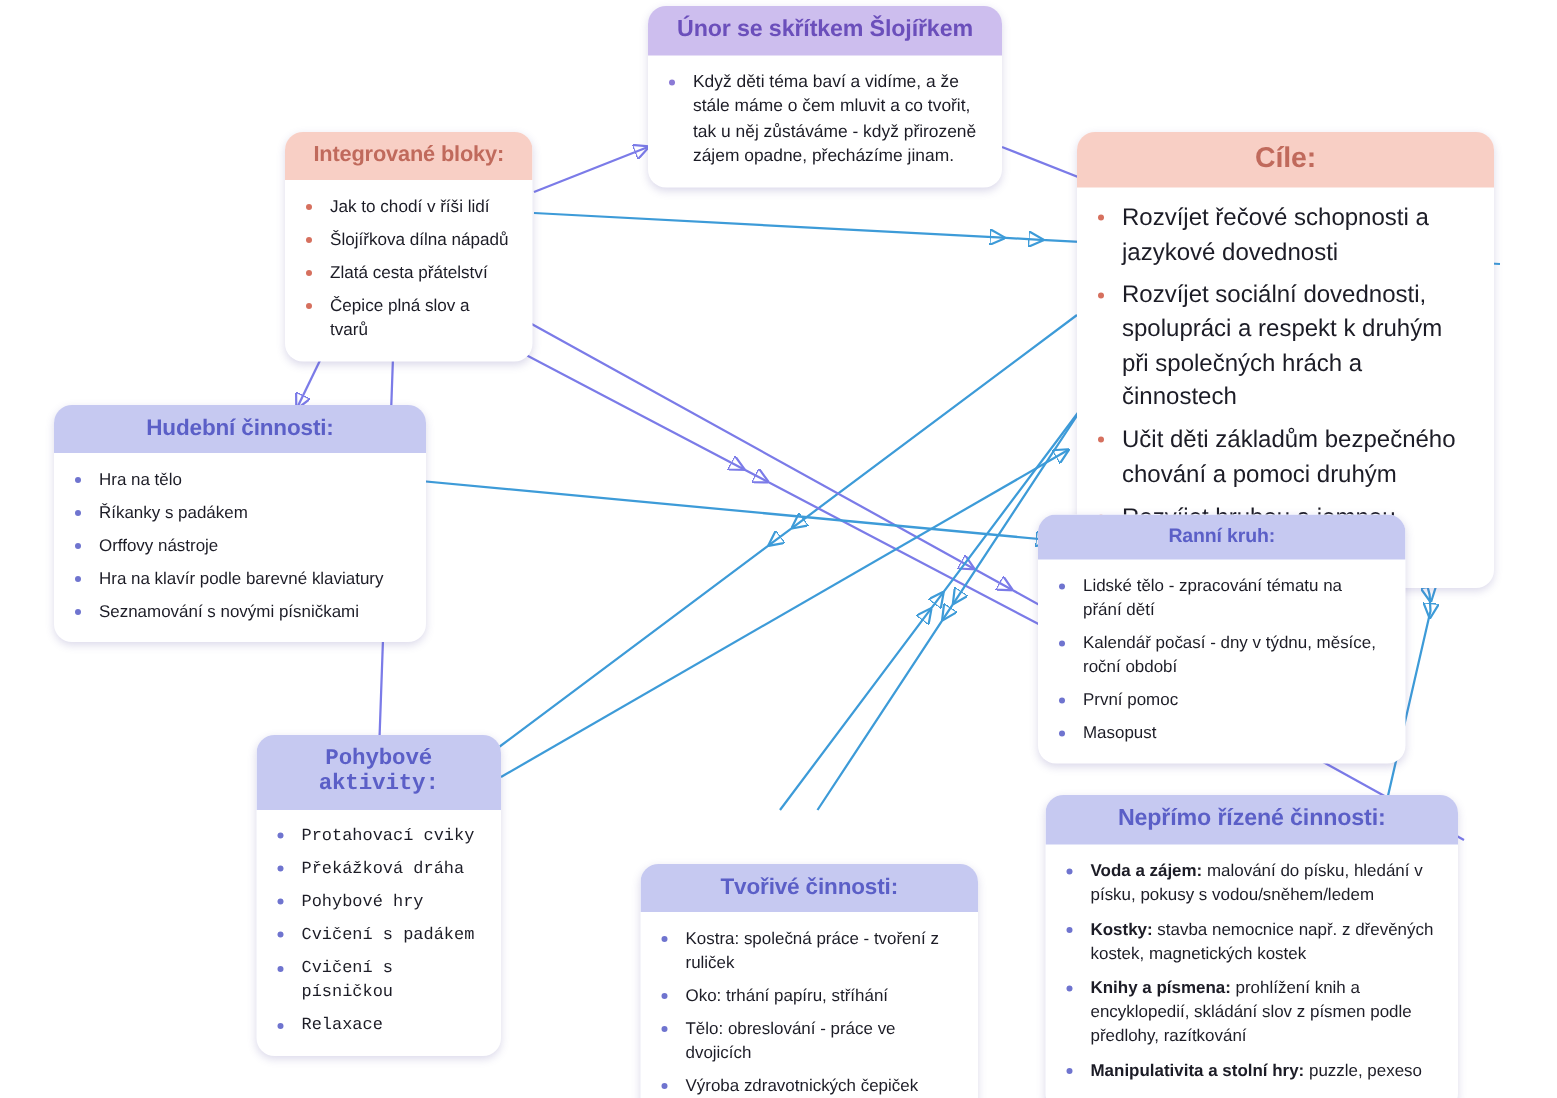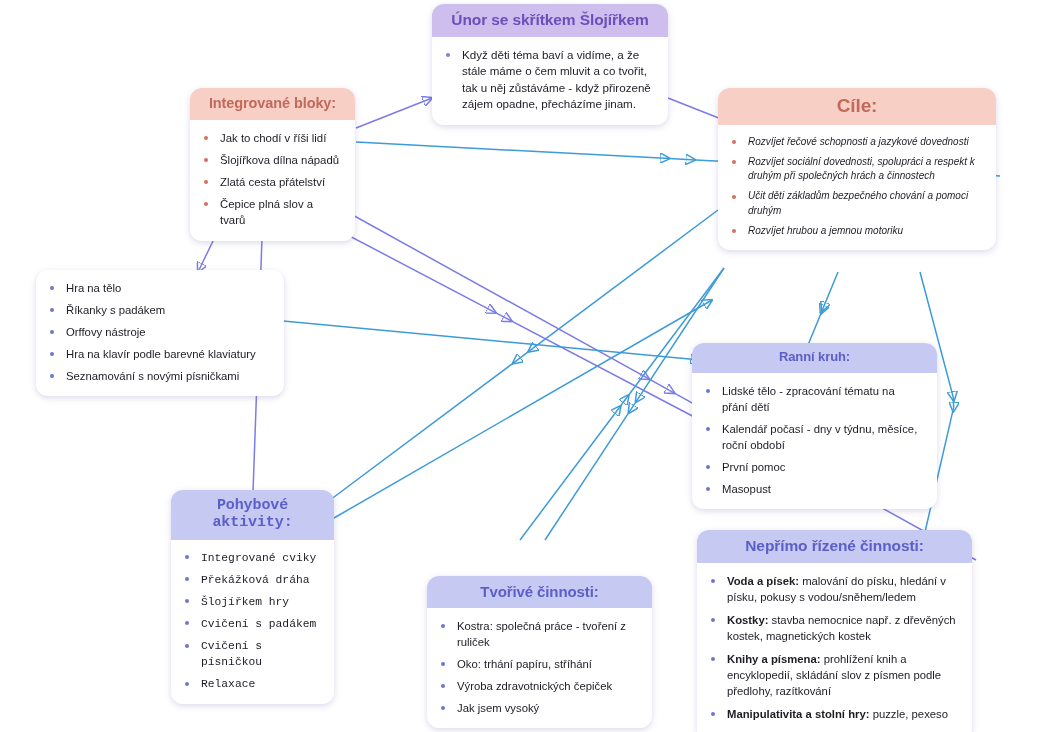--- a/index.html
+++ b/index.html
@@ -62,21 +62,21 @@
   #n-unor   {left:432px;top:4px;  width:236px;}
   #n-unor .node-header{font-size:15.5px;}
   #n-unor .node-body{font-size:11.6px;padding:10px 16px 12px 10px;}
 
   #n-bloky  {left:190px;top:88px; width:165px;}
   #n-bloky .node-header{font-size:14.5px;}
   #n-bloky .node-body{font-size:11.4px;}
 
   #n-cile   {left:718px;top:88px; width:278px;}
   #n-cile .node-header{font-size:19px;}
-  #n-cile .node-body{font-size:10px;font-style:italic;}
+  #n-cile .node-body{font-size:16px;}
 
   #n-hudba  {left:36px;top:270px; width:248px;}
   #n-hudba .node-header{font-size:15px;}
   #n-hudba .node-body{font-size:11.3px;}
 
   #n-ranni  {left:692px;top:343px;width:245px;}
   #n-ranni .node-header{font-size:13px;}
   #n-ranni .node-body{font-size:11.3px;}
 
   #n-pohyb  {left:171px;top:490px;width:163px;font-family:Liberation Mono, monospace;}
@@ -157,20 +157,21 @@
       <ul class="items">
           <li><span class="bullet"></span><span>Rozvíjet řečové schopnosti a jazykové dovednosti</span></li>
           <li><span class="bullet"></span><span>Rozvíjet sociální dovednosti, spolupráci a respekt k druhým při společných hrách a činnostech</span></li>
           <li><span class="bullet"></span><span>Učit děti základům bezpečného chování a pomoci druhým</span></li>
           <li><span class="bullet"></span><span>Rozvíjet hrubou a jemnou motoriku</span></li>
         </ul>
     </div>
   </div>
 
   <div class="node theme-lav" id="n-hudba">
+    <div class="node-header">Hudební činnosti:</div>
     <div class="node-body">
       <ul class="items">
           <li><span class="bullet"></span><span>Hra na tělo</span></li>
           <li><span class="bullet"></span><span>Říkanky s padákem</span></li>
           <li><span class="bullet"></span><span>Orffovy nástroje</span></li>
           <li><span class="bullet"></span><span>Hra na klavír podle barevné klaviatury</span></li>
           <li><span class="bullet"></span><span>Seznamování s novými písničkami</span></li>
         </ul>
     </div>
   </div>
@@ -184,47 +185,48 @@
           <li><span class="bullet"></span><span>První pomoc</span></li>
           <li><span class="bullet"></span><span>Masopust</span></li>
         </ul>
     </div>
   </div>
 
   <div class="node theme-lav" id="n-pohyb">
     <div class="node-header">Pohybové aktivity:</div>
     <div class="node-body">
       <ul class="items">
-          <li><span class="bullet"></span><span>Integrované cviky</span></li>
+          <li><span class="bullet"></span><span>Protahovací cviky</span></li>
           <li><span class="bullet"></span><span>Překážková dráha</span></li>
-          <li><span class="bullet"></span><span>Šlojířkem hry</span></li>
+          <li><span class="bullet"></span><span>Pohybové hry</span></li>
           <li><span class="bullet"></span><span>Cvičení s padákem</span></li>
           <li><span class="bullet"></span><span>Cvičení s písničkou</span></li>
           <li><span class="bullet"></span><span>Relaxace</span></li>
         </ul>
     </div>
   </div>
 
   <div class="node theme-lav" id="n-tvor">
     <div class="node-header">Tvořivé činnosti:</div>
     <div class="node-body">
       <ul class="items">
           <li><span class="bullet"></span><span>Kostra: společná práce - tvoření z ruliček</span></li>
           <li><span class="bullet"></span><span>Oko: trhání papíru, stříhání</span></li>
+          <li><span class="bullet"></span><span>Tělo: obreslování - práce ve dvojicích</span></li>
           <li><span class="bullet"></span><span>Výroba zdravotnických čepiček</span></li>
           <li><span class="bullet"></span><span>Jak jsem vysoký</span></li>
         </ul>
     </div>
   </div>
 
   <div class="node theme-lav" id="n-neprimo">
     <div class="node-header">Nepřímo řízené činnosti:</div>
     <div class="node-body">
       <ul class="items">
-          <li><span class="bullet"></span><span class="lead">Voda a písek:</span><span> malování do písku, hledání v písku, pokusy s vodou/sněhem/ledem</span></li>
+          <li><span class="bullet"></span><span class="lead">Voda a zájem:</span><span> malování do písku, hledání v písku, pokusy s vodou/sněhem/ledem</span></li>
           <li><span class="bullet"></span><span class="lead">Kostky:</span><span> stavba nemocnice např. z dřevěných kostek, magnetických kostek</span></li>
           <li><span class="bullet"></span><span class="lead">Knihy a písmena:</span><span> prohlížení knih a encyklopedií, skládání slov z písmen podle předlohy, razítkování</span></li>
           <li><span class="bullet"></span><span class="lead">Manipulativita a stolní hry:</span><span> puzzle, pexeso</span></li>
         </ul>
     </div>
   </div>
 
 </div>
 
 </body></html>

